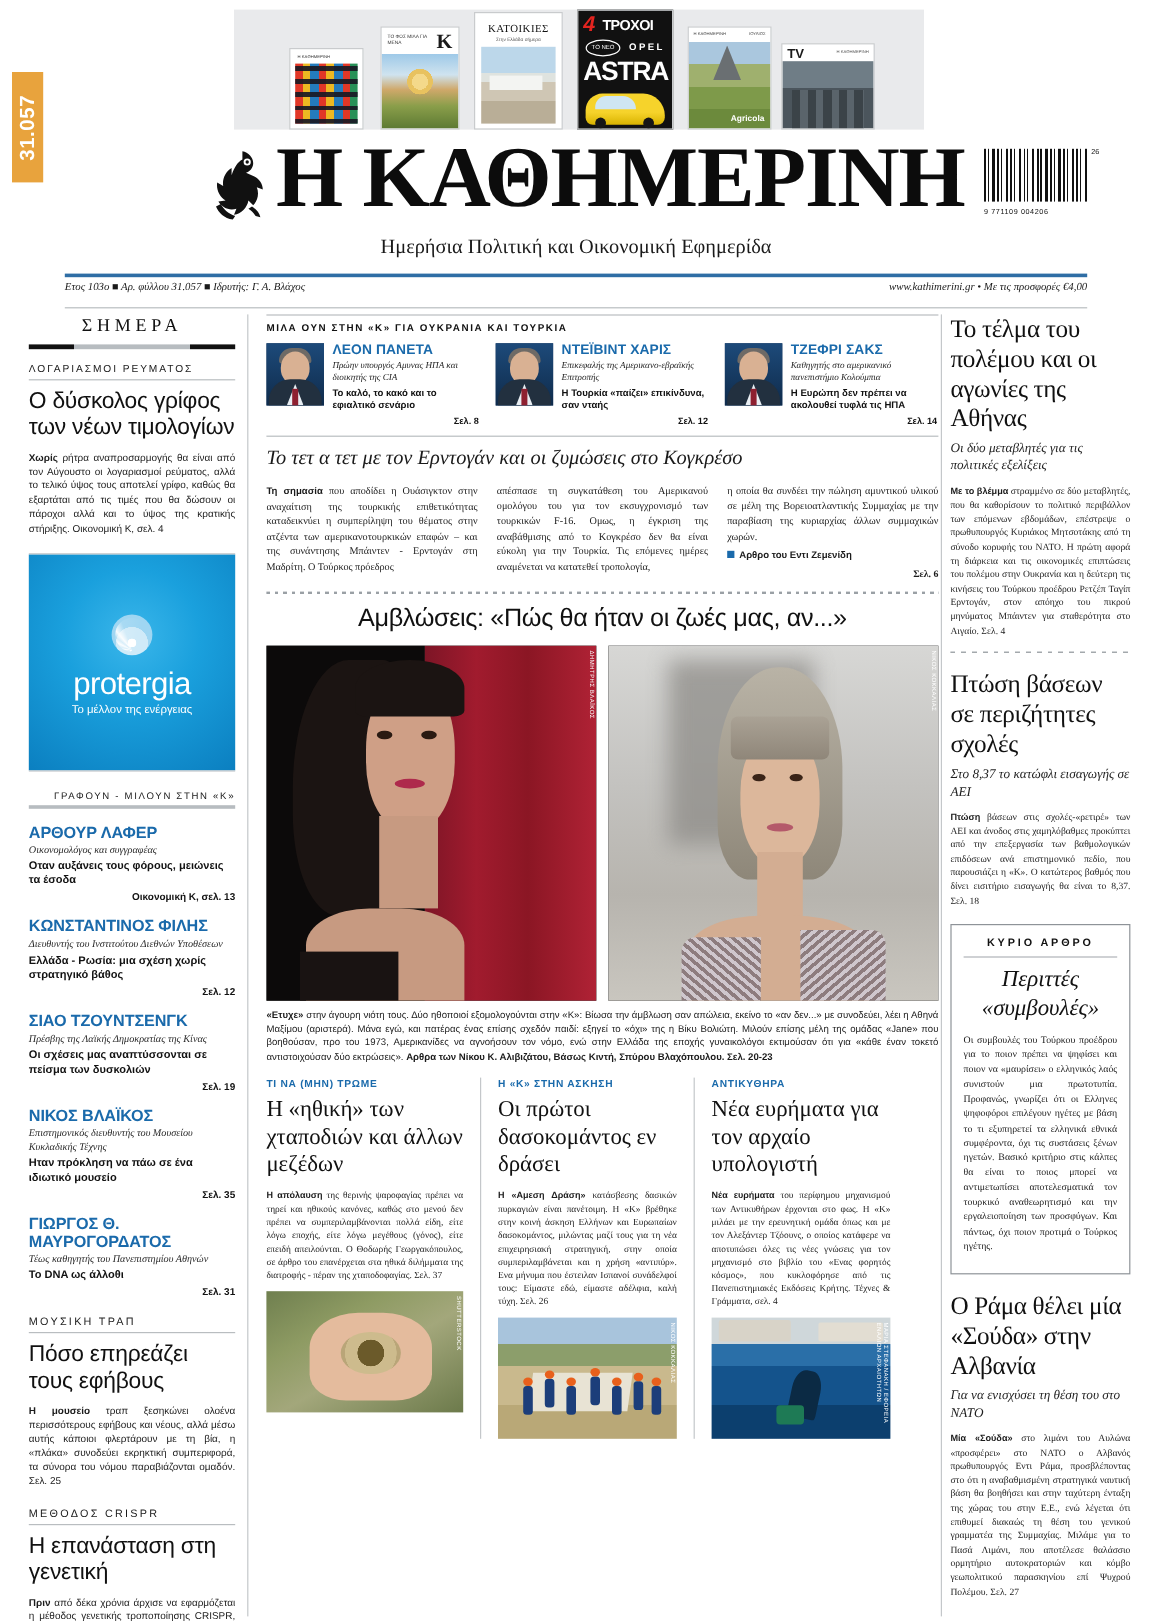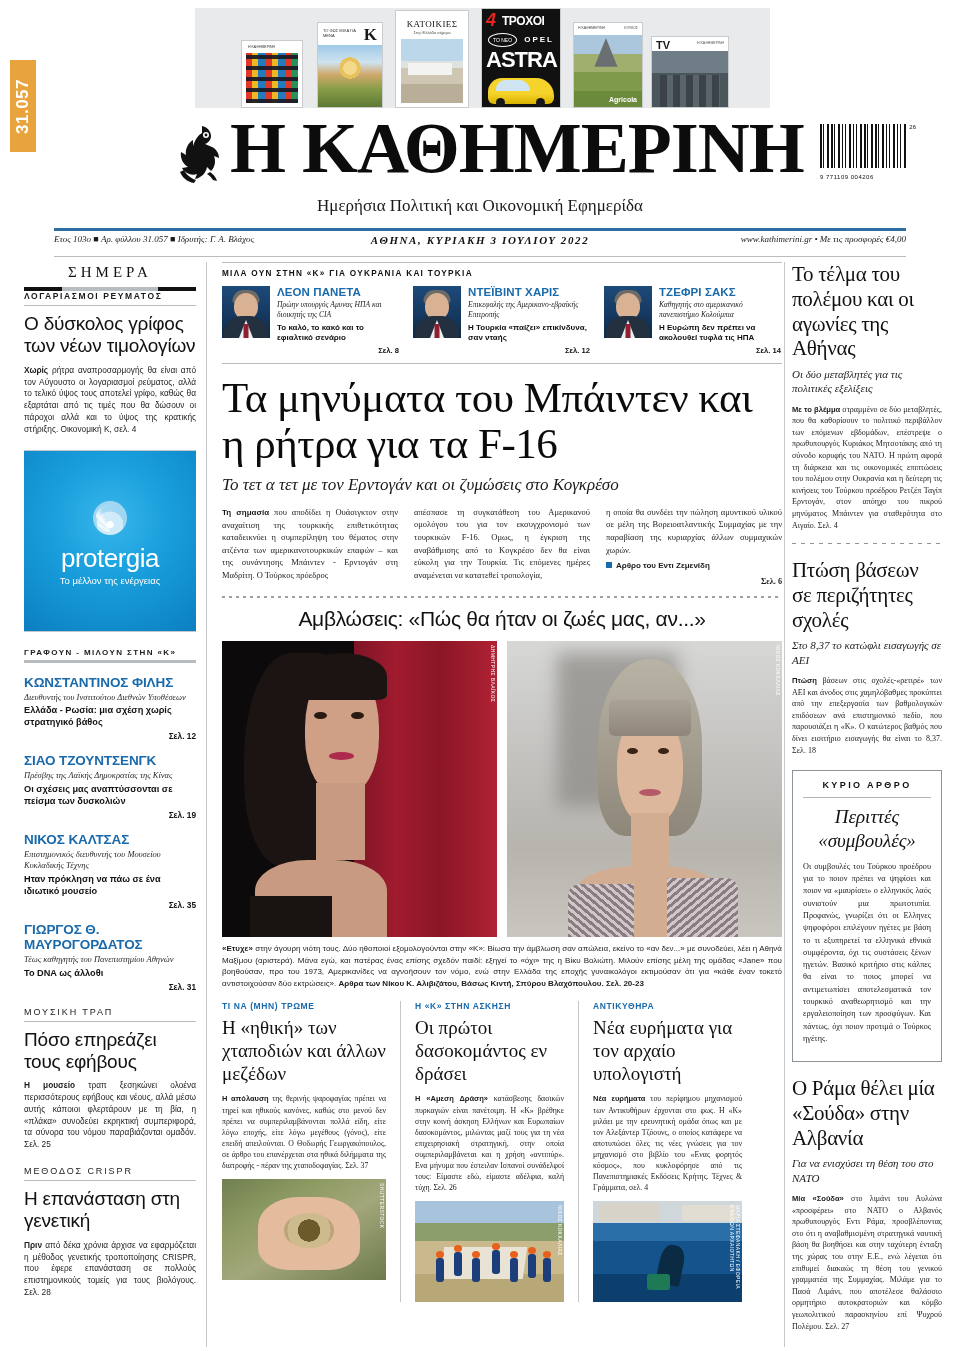--- a/index.html
+++ b/index.html
@@ -128,22 +128,22 @@
 
   .vline { position:absolute; top:0; width:1px; height:1085px; background:#c4c7ca; }
   .vl1 { left: 206px; } .vl2 { left: 784px; }
 
   
   .simera { text-align:center; font-family:"Liberation Serif",serif;
      font-size:15px; letter-spacing:4px; color:#111; padding-top:2px; }
   .simera-rule { margin-top:6px; height:4px; background:
       linear-gradient(90deg,#111 0 22%, #b7bcc0 22% 78%, #111 78% 100%); }
 
-  .kicker { font-size:8.5px; font-weight:700; letter-spacing:1.6px; color:#1b1b1b;
-     }
+  .kicker { font-size:8.5px; font-weight:400; letter-spacing:1.6px; color:#1b1b1b;
+     margin-top:11px; }
   .kicker-rule { height:1px; background:#b9bdc0; margin-top:4px; }
   .lh { font-family:"Liberation Sans",sans-serif; font-weight:400;
         font-size:19px; line-height:1.18; color:#111; margin-top:7px; letter-spacing:-.2px;}
   .lbody { font-size:8.3px; line-height:1.42; color:#1c1c1c; margin-top:7px; text-align:justify; }
   .lbody b { font-weight:700; }
 
   .ad-protergia {
     margin-top:14px; height:182px;
     background: radial-gradient(circle at 50% 38%, #3ab6ea 0%, #1aa0dd 40%, #0b7fc0 100%);
     position:relative; color:#fff; text-align:center;
@@ -151,21 +151,21 @@
   }
   .ad-logo { position:absolute; left:50%; top:50px; transform:translateX(-50%);
      width:34px; height:34px; border-radius:50%;
      background: radial-gradient(circle at 50% 70%, #ffffff 0 12%, #cfeaf8 13% 45%, #9fd6f2 46% 100%); }
   .ad-logo::after{content:"";position:absolute;inset:3px;border-radius:50%;
      background: conic-gradient(from 200deg at 50% 95%, rgba(255,255,255,.95) 0deg, rgba(255,255,255,.2) 12deg, rgba(255,255,255,.95) 24deg, rgba(255,255,255,.2) 36deg, rgba(255,255,255,.95) 48deg, rgba(255,255,255,.2) 60deg, rgba(255,255,255,.95) 72deg, rgba(255,255,255,.25) 84deg, rgba(255,255,255,.9) 96deg, rgba(255,255,255,.2) 108deg, rgba(255,255,255,.9) 120deg, rgba(255,255,255,.1) 140deg, rgba(255,255,255,0) 180deg);}
   .ad-name { position:absolute; left:0; right:0; top:92px; font-size:26px;
      font-weight:300; letter-spacing:-.5px; }
   .ad-tag { position:absolute; left:0; right:0; top:124px; font-size:9.5px; }
 
-  .writers-hdr { margin-top:16px; font-size:8px; font-weight:700; letter-spacing:1.4px; color:#1b1b1b;}
+  .writers-hdr { margin-top:16px; font-size:8px; font-weight:400; letter-spacing:1.4px; color:#1b1b1b;text-align:right;}
   .writers-rule { height:3px; background:#b7bcc0; margin-top:3px; }
   .wr { margin-top:12px; }
   .wr-name { color:#1a6aab; font-weight:700; font-size:13.5px; letter-spacing:-.1px; }
   .wr-role { font-family:"Liberation Serif",serif; font-style:italic; font-size:8.5px;
      color:#2a2a2a; line-height:1.28; margin-top:2px; }
   .wr-title { font-size:9.2px; font-weight:700; color:#121212; line-height:1.3; margin-top:3px; }
   .wr-page { font-size:8.3px; font-weight:700; color:#121212; text-align:right; margin-top:2px; }
 
   .lsec { margin-top:15px; }
   .lsec-kicker { font-size:9px; letter-spacing:1.9px; color:#1b1b1b; }
@@ -382,21 +382,20 @@
       <div class="bars"></div>
       <div class="num">9 771109 004206</div>
     </div>
   </div>
 
   <div class="subtitle">Ημερήσια Πολιτική και Οικονομική Εφημερίδα</div>
 
   <div class="rule-blue"></div>
   <div class="dateline">
     <div class="dl-left">Ετος 103ο ■ Αρ. φύλλου 31.057 ■ Ιδρυτής: Γ. Α. Βλάχος</div>
-    <div class="dl-center">ΑΘΗΝΑ, ΚΥΡΙΑΚΗ 3 ΙΟΥΛΙΟΥ 2022</div>
     <div class="dl-right">www.kathimerini.gr • Με τις προσφορές €4,00</div>
   </div>
   <div class="rule-thin"></div>
 
   <div class="cols">
     <div class="vline vl1"></div>
     <div class="vline vl2"></div>
 
     <div class="col-left">
       <div class="simera">ΣΗΜΕΡΑ</div>
@@ -412,33 +411,39 @@
       <div class="ad-protergia">
         <div class="ad-logo"></div>
         <div class="ad-name">protergia</div>
         <div class="ad-tag">Το μέλλον της ενέργειας</div>
       </div>
 
       <div class="writers-hdr">ΓΡΑΦΟΥΝ - ΜΙΛΟΥΝ ΣΤΗΝ «Κ»</div>
       <div class="writers-rule"></div>
 
       <div class="wr">
+        <div class="wr-name">ΑΡΘΟΥΡ ΛΑΦΕΡ</div>
+        <div class="wr-role">Οικονομολόγος και συγγραφέας</div>
+        <div class="wr-title">Οταν αυξάνεις τους φόρους, μειώνεις τα έσοδα</div>
+        <div class="wr-page">Οικονομική Κ, σελ. 13</div>
+      </div>
+      <div class="wr">
         <div class="wr-name">ΚΩΝΣΤΑΝΤΙΝΟΣ ΦΙΛΗΣ</div>
         <div class="wr-role">Διευθυντής του Ινστιτούτου Διεθνών Υποθέσεων</div>
         <div class="wr-title">Ελλάδα - Ρωσία: μια σχέση χωρίς στρατηγικό βάθος</div>
         <div class="wr-page">Σελ. 12</div>
       </div>
       <div class="wr">
         <div class="wr-name">ΣΙΑΟ ΤΖΟΥΝΤΣΕΝΓΚ</div>
         <div class="wr-role">Πρέσβης της Λαϊκής Δημοκρατίας της Κίνας</div>
         <div class="wr-title">Οι σχέσεις μας αναπτύσσονται σε πείσμα των δυσκολιών</div>
         <div class="wr-page">Σελ. 19</div>
       </div>
       <div class="wr">
-        <div class="wr-name">ΝΙΚΟΣ ΚΑΛΤΣΑΣ</div>
+        <div class="wr-name">ΝΙΚΟΣ ΒΛΑΪΚΟΣ</div>
         <div class="wr-role">Επιστημονικός διευθυντής του Μουσείου Κυκλαδικής Τέχνης</div>
         <div class="wr-title">Ηταν πρόκληση να πάω σε ένα ιδιωτικό μουσείο</div>
         <div class="wr-page">Σελ. 35</div>
       </div>
       <div class="wr">
         <div class="wr-name">ΓΙΩΡΓΟΣ Θ. ΜΑΥΡΟΓΟΡΔΑΤΟΣ</div>
         <div class="wr-role">Τέως καθηγητής του Πανεπιστημίου Αθηνών</div>
         <div class="wr-title">Το DNA ως άλλοθι</div>
         <div class="wr-page">Σελ. 31</div>
       </div>
@@ -508,21 +513,20 @@
             <div class="p-name">ΤΖΕΦΡΙ ΣΑΚΣ</div>
             <div class="p-role">Καθηγητής στο αμερικανικό πανεπιστήμιο Κολούμπια</div>
             <div class="p-quote">Η Ευρώπη δεν πρέπει να ακολουθεί τυφλά τις ΗΠΑ</div>
             <div class="p-page">Σελ. 14</div>
           </div>
         </div>
       </div>
 
       <div class="mid-rule"></div>
 
-      <div class="headline">Τα μηνύματα του Μπάιντεν και η ρήτρα για τα F-16</div>
       <div class="deck">Το τετ α τετ με τον Ερντογάν και οι ζυμώσεις στο Κογκρέσο</div>
 
       <div class="lede">
         <div>
           <b>Τη σημασία</b><span> που αποδίδει η Ουάσιγκτον στην αναχαίτιση της τουρκικής επιθετικότητας καταδεικνύει η συμπερίληψη του θέματος στην ατζέντα των αμερικανοτουρκικών επαφών – και της συνάντησης Μπάιντεν - Ερντογάν στη Μαδρίτη. Ο Τούρκος πρόεδρος</span>
         </div>
         <div>
           <span>απέσπασε τη συγκατάθεση του Αμερικανού ομολόγου του για τον εκσυγχρονισμό των τουρκικών F-16. Ομως, η έγκριση της αναβάθμισης από το Κογκρέσο δεν θα είναι εύκολη για την Τουρκία. Τις επόμενες ημέρες αναμένεται να κατατεθεί τροπολογία,</span>
         </div>
         <div>

